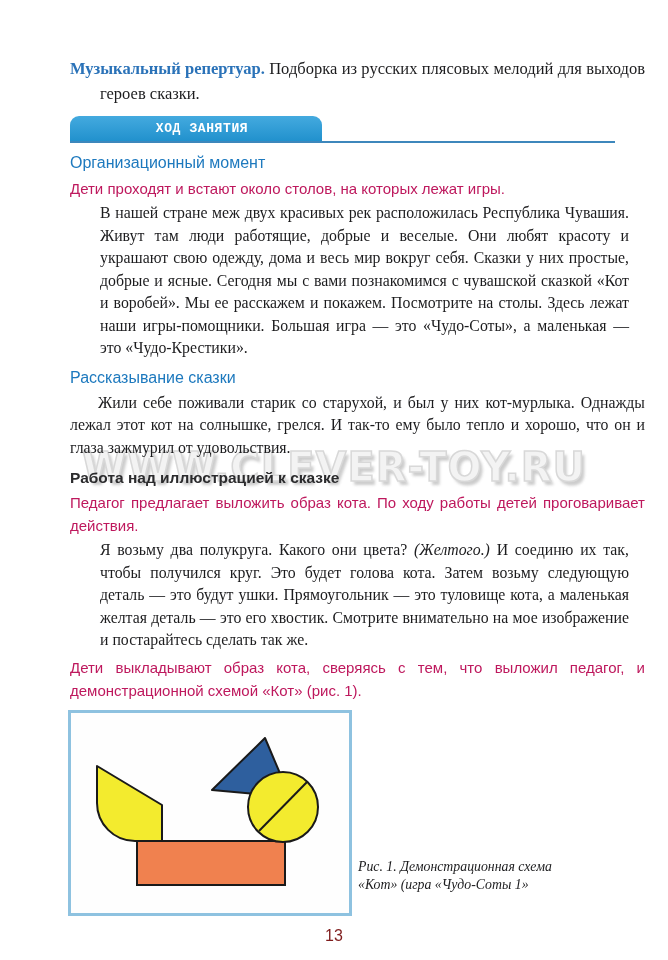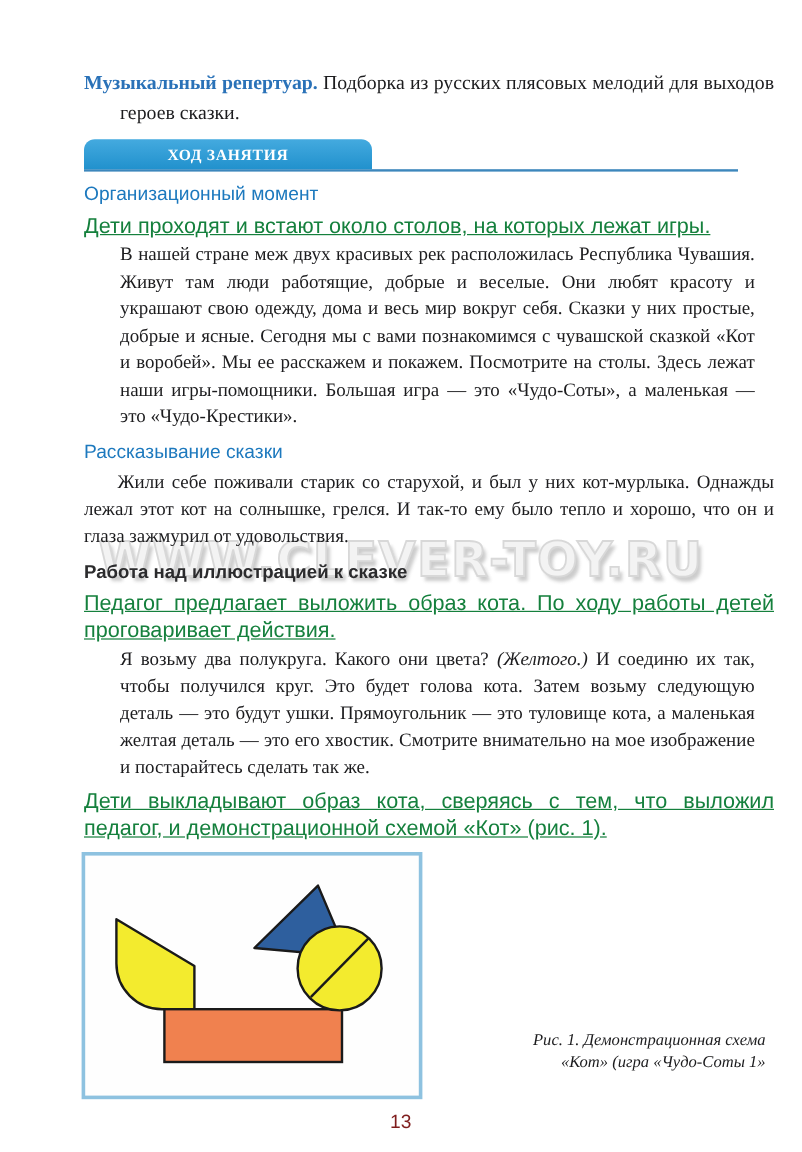--- a/index.html
+++ b/index.html
@@ -31,44 +31,44 @@
   .tabwrap{
     width:545px;
     border-bottom:2px solid #3d87bc;
     margin-bottom:10px;
   }
   .tab{
     width:240px;height:25px;
     background:linear-gradient(#44aadf,#2191cd);
     border-radius:9px 9px 0 0;
     color:#ffffff;
-    font-family:Liberation Serif, serif;
+    font-family:Liberation Mono, monospace;
     font-weight:bold;font-size:13px;letter-spacing:.6px;
-    display:flex;align-items:center;justify-content:center;
+    display:flex;align-items:center;justify-content:center;padding-left:12px;
   }
   .bluehead{
     margin:8px 0 4px 0;
     font-family:"Liberation Sans","DejaVu Sans",sans-serif;
     font-weight:normal;font-size:16px;line-height:20px;
     color:#1d79be;
   }
   .darkhead{
     margin:9px 0 3px 0;
     font-family:"Liberation Sans","DejaVu Sans",sans-serif;
     font-weight:bold;font-size:15.5px;line-height:20px;
     color:#2b2b2d;
     position:relative;z-index:2;
   }
   .sans{
     margin:0 0 2px 0;
     font-family:"Liberation Sans","DejaVu Sans",sans-serif;
-    font-size:18px;line-height:23px;
-    color:#15803d;
+    font-size:15px;line-height:23px;
+    color:#be185d;
     text-align:justify;
-    position:relative;z-index:2;text-decoration:underline;
+    position:relative;z-index:2;
   }
   .serif{
     font-size:15.8px;line-height:22.5px;
     text-align:justify;
     position:relative;z-index:2;
   }
   .speech{
     margin:2px 16px 4px 0;
     padding-left:30px;
     font-family:Liberation Serif, serif;
@@ -102,21 +102,20 @@
     background:#fefefe;
   }
   .figure-box svg{display:block;width:278px;height:200px;}
   .caption{
     position:absolute;
     left:358px;top:858px;
     width:280px;
     font-style:italic;
     font-size:13.8px;line-height:17.5px;
     color:#1c1c1e;
-    text-align:right;
   }
   .pagenum{
     position:absolute;
     left:0;bottom:15px;width:100%;
     text-align:center;
     font-family:"Liberation Sans","DejaVu Sans",sans-serif;
     font-size:16px;
     color:#7f1d1d;
   }
 </style>

